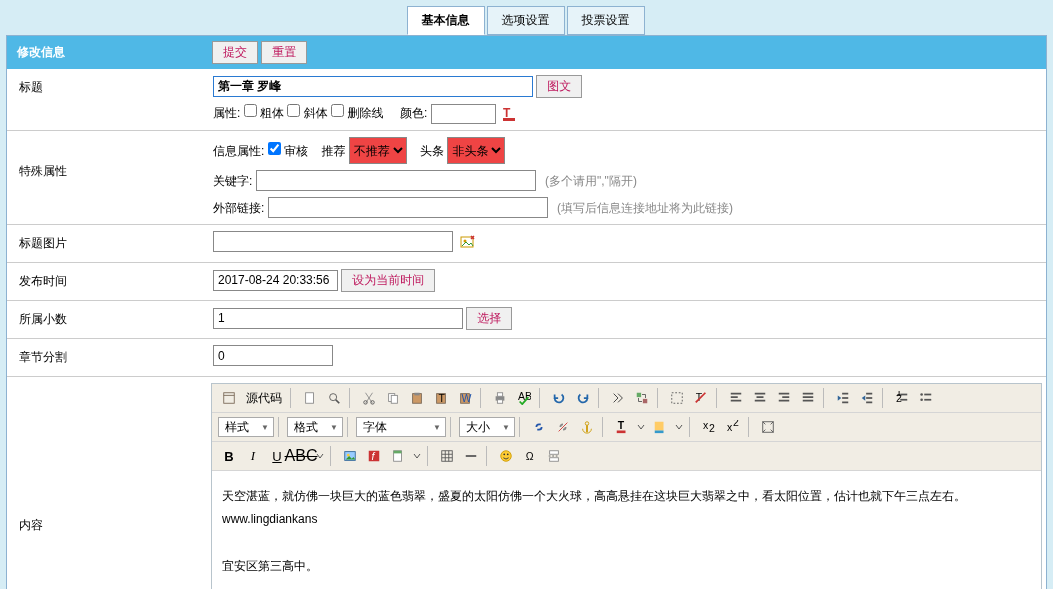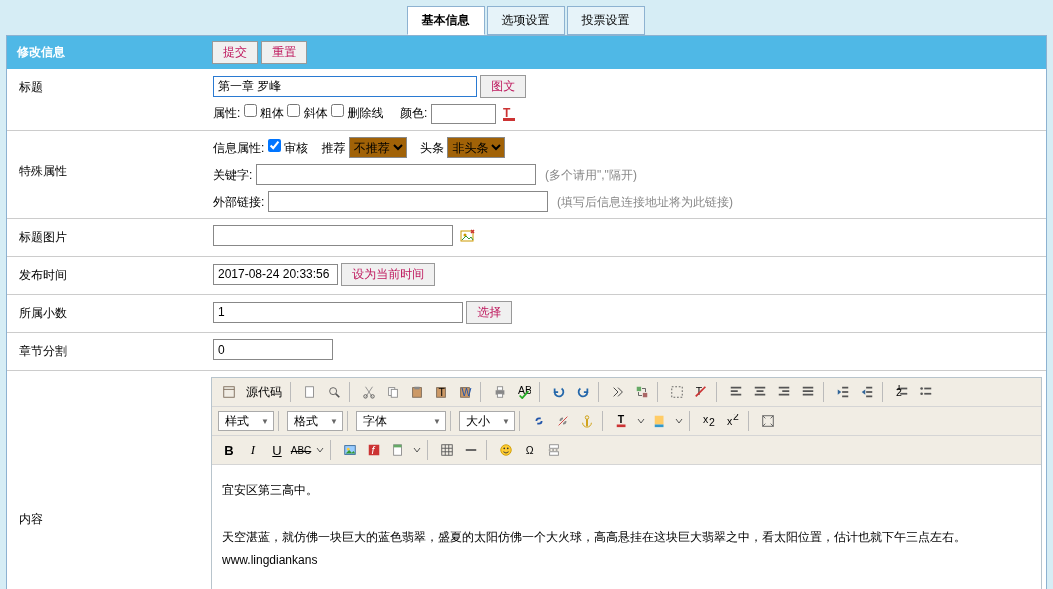--- a/index.html
+++ b/index.html
@@ -10,34 +10,34 @@
 .panel { margin:0 6px; border:1px solid #8db2d1; background:#fff;}
 .panel-header { background:#4fb8e6; color:#fff; padding:5px 10px; font-weight:bold; display:flex; align-items:center;}
 .panel-header .title { flex:0 0 195px;}
 .btn { background:#f0f0f0; border:1px solid #999; padding:2px 10px; cursor:pointer; color:#be185d;}
 .row { display:flex; border-bottom:1px solid #ccc; align-items:flex-start;}
 .row:last-child { border-bottom:none;}
 .row .label { width:200px; padding:10px 12px; background:#fff;}
 .row .fields { flex:1; padding:6px 6px; background:#fff;}
 .multi-line { padding-top:8px; padding-bottom:8px;}
 input[type=text] { border:1px solid #888; padding:2px 4px; height:21px; font-size:12px;}
-select { border:1px solid #888; height:21px; font-size:12px; background:#a16207;}
+select { border:1px solid #888; height:27px; font-size:12px; background:#ef4444;}
 .hint { color:#888; margin-left:6px;}
 .attr-line { margin-top:6px;}
 .long { width:280px;}
 .cke { border:1px solid #b8c4cc; margin:2px 0; background:#f1ede4;}
 .cke-row { display:flex; align-items:center; padding:3px 6px; gap:2px; flex-wrap:wrap; border-bottom:1px solid #d5d5d5;}
 .tbtn { width:22px; height:22px; display:flex; align-items:center; justify-content:center; border:1px solid transparent; cursor:pointer; border-radius:3px;}
 .tbtn svg { width:14px; height:14px;}
 .sep { width:5px; height:20px; border-left:1px solid #bbb; margin:0 2px;}
 .cke-select { height:20px; border:1px solid #aaa; background:#fff; padding:0 16px 0 6px; position:relative; cursor:pointer; display:inline-flex; align-items:center; min-width:56px;text-align:right;}
 .cke-select:after { content:"▼"; font-size:8px; position:absolute; right:4px; color:#666;}
 .editor-body { background:#fff; padding:14px 10px; min-height:180px; line-height:1.9; font-size:12px; color:#000;}
 .editor-body p { margin-bottom:24px; }
-.tw { width:264px;}
+.tw { width:320px;font-weight:bold;}
 .color-box { width:65px; border:1px solid #888; height:20px; display:inline-block; vertical-align:middle;}
 .icon-tiny { width:16px; height:16px; display:inline-block; vertical-align:middle; margin-left:4px;}
 </style>
 </head>
 <body>
 
 <div class="tabs">
   <div class="tab active">基本信息</div>
   <div class="tab">选项设置</div>
   <div class="tab">投票设置</div>
@@ -384,21 +384,21 @@
           <span class="tbtn">
               <b style="font-size:13px">B</b>
             </span>
           <span class="tbtn">
               <i style="font-size:13px;font-family:serif">I</i>
             </span>
           <span class="tbtn">
               <u style="font-size:13px">U</u>
             </span>
           <span class="tbtn">
-              <span style="text-decoration:line-through;font-size:10px">ABC</span>
+              <span style="text-decoration:line-through;font-size:16px">ABC</span>
             </span>
           <span class="tbtn" style="width:12px">
               <svg viewBox="0 0 10 10">
                 <path d="M2 3 L5 7 L8 3" stroke="#555" fill="none"></path>
               </svg>
             </span>
           <span class="sep"></span>
           <span class="tbtn">
               <svg viewBox="0 0 16 16">
                 <rect x="2" y="3" width="12" height="10" fill="#9cf" stroke="#369"></rect>
@@ -455,21 +455,21 @@
           <span class="tbtn">
               <svg viewBox="0 0 16 16">
                 <rect x="3" y="2" width="10" height="4" fill="#fff" stroke="#888"></rect>
                 <line x1="2" y1="8" x2="14" y2="8" stroke="#555" stroke-dasharray="2"></line>
                 <rect x="3" y="10" width="10" height="4" fill="#fff" stroke="#888"></rect>
               </svg>
             </span>
         </div>
 
         <div class="editor-body">
+          <p>天空湛蓝，就仿佛一块巨大的蓝色翡翠，盛夏的太阳仿佛一个大火球，高高悬挂在这块巨大翡翠之中，看太阳位置，估计也就下午三点左右。 www.lingdiankans</p>
           <p>宜安区第三高中。</p>
-          <p>天空湛蓝，就仿佛一块巨大的蓝色翡翠，盛夏的太阳仿佛一个大火球，高高悬挂在这块巨大翡翠之中，看太阳位置，估计也就下午三点左右。 www.lingdiankans</p>
 
         </div>
       </div>
     </div>
   </div>
 
 </div>
 
 </body></html>

